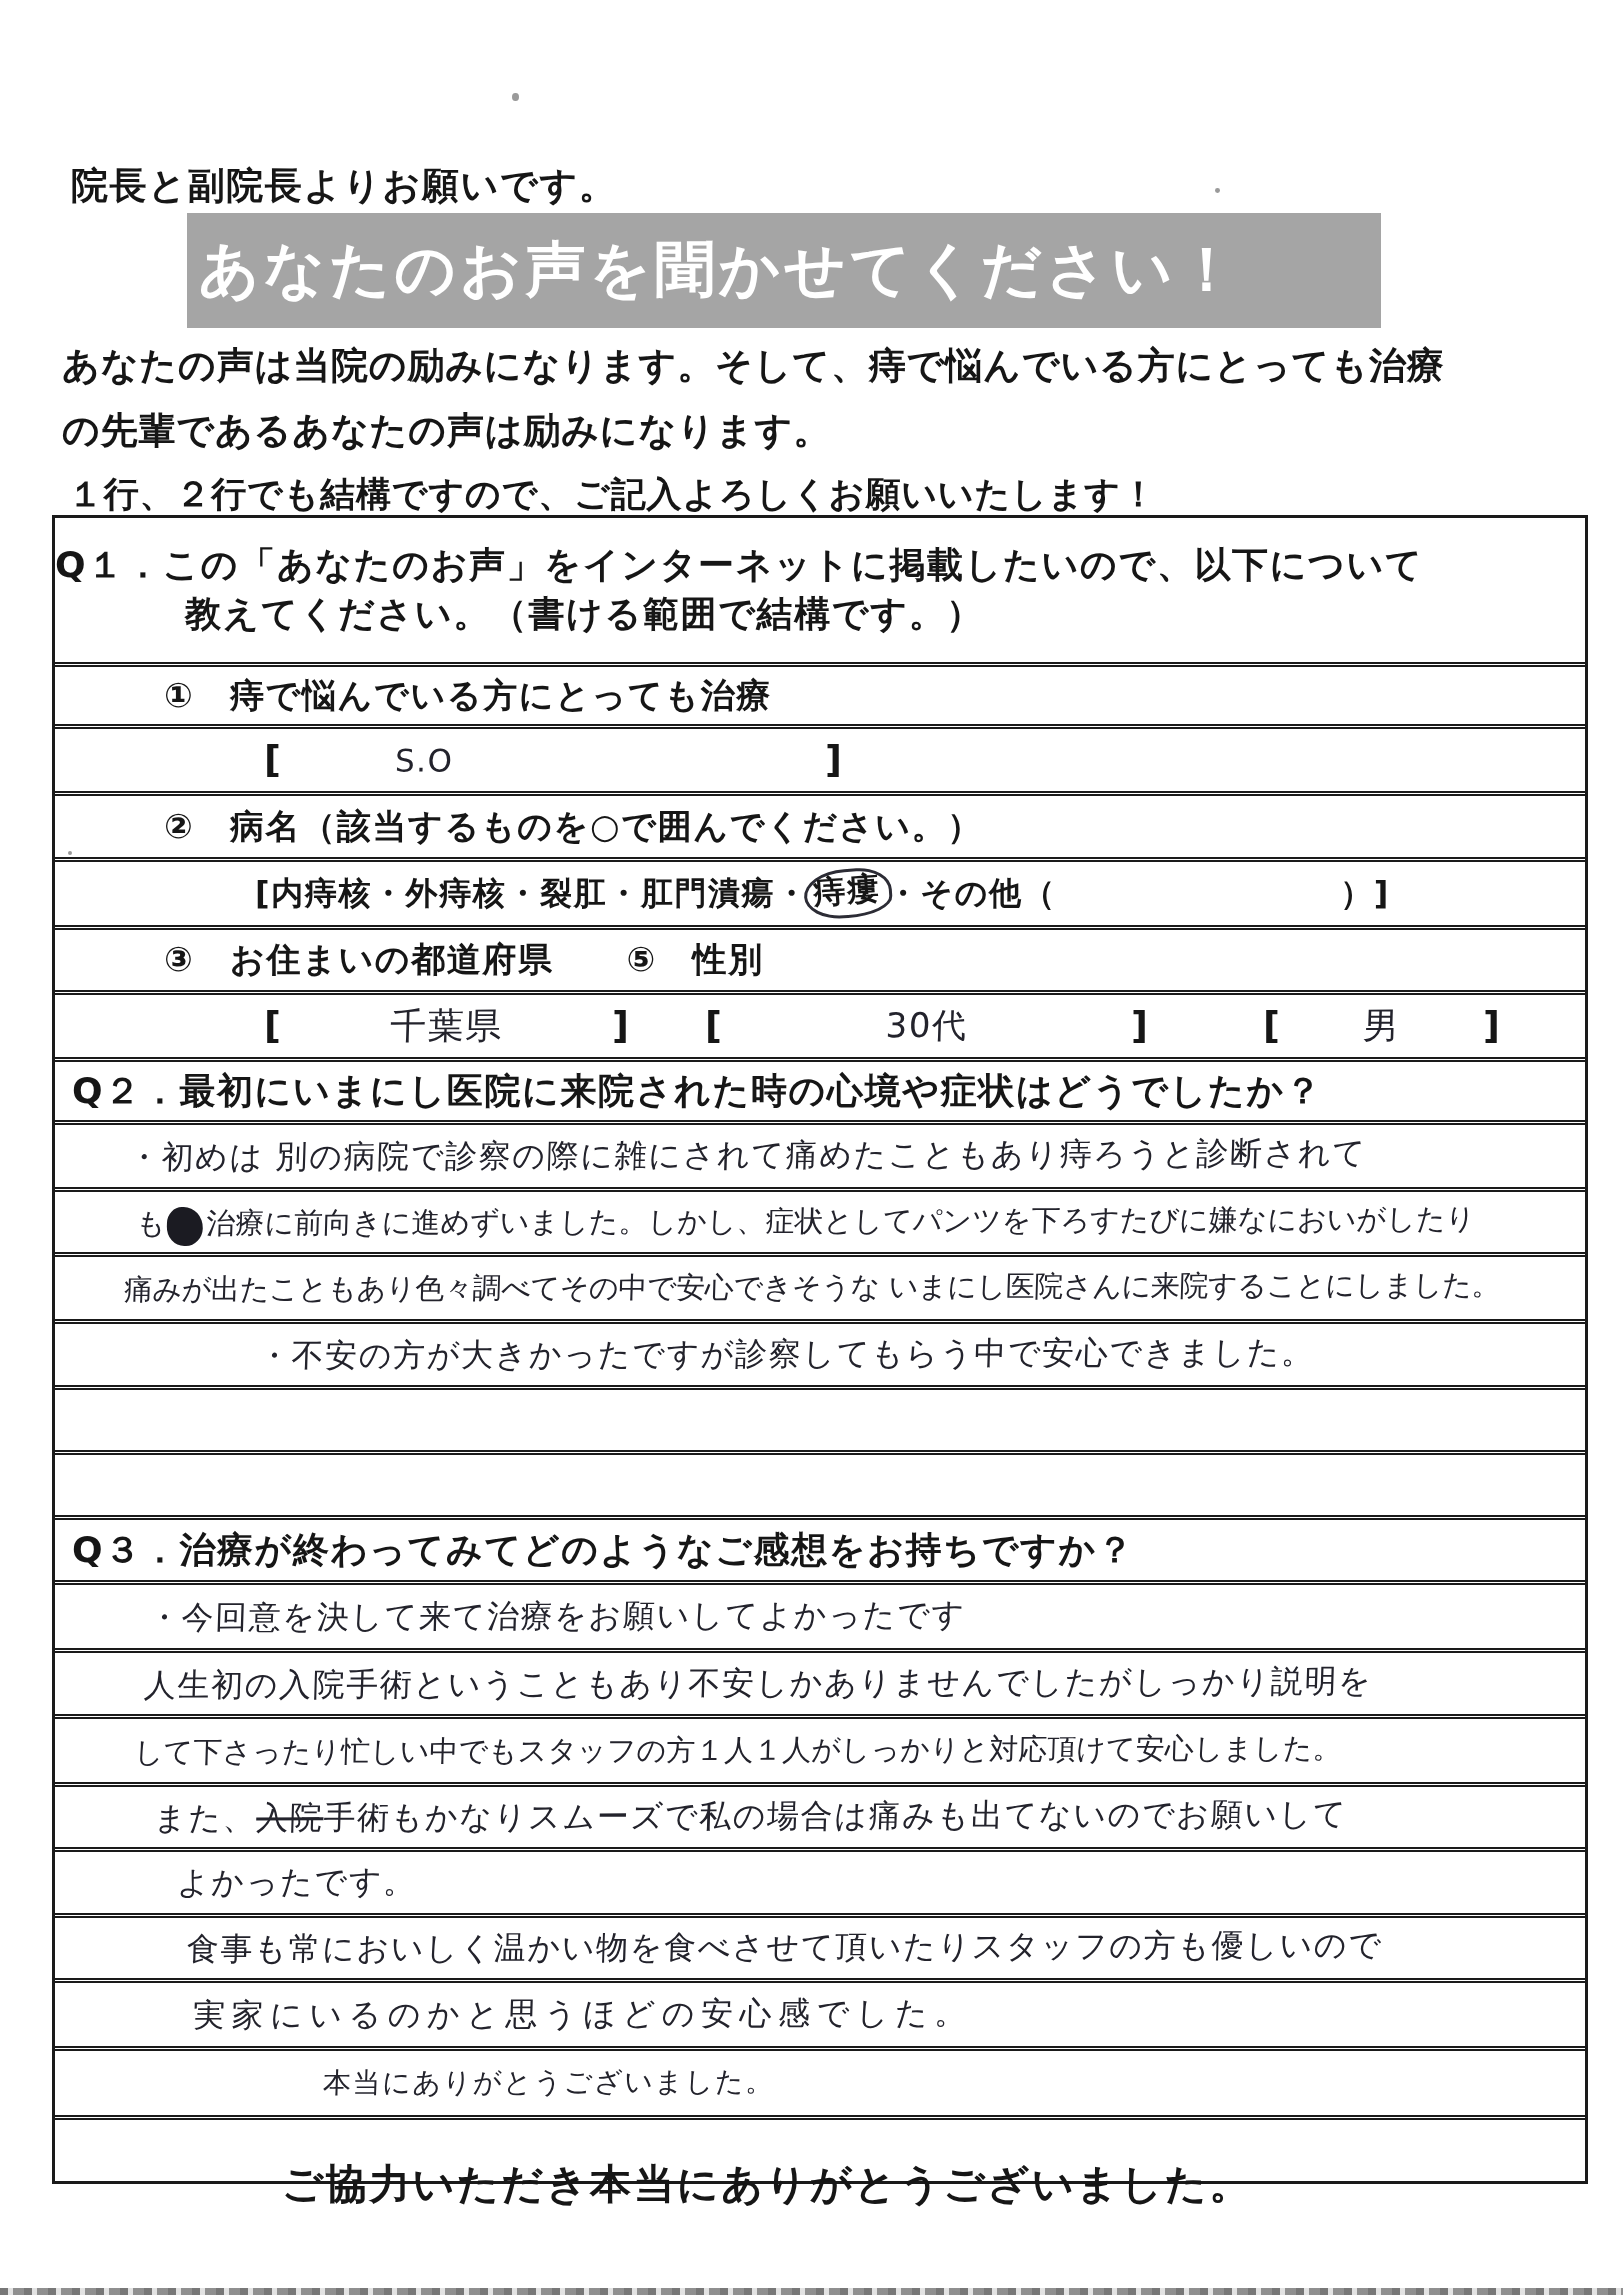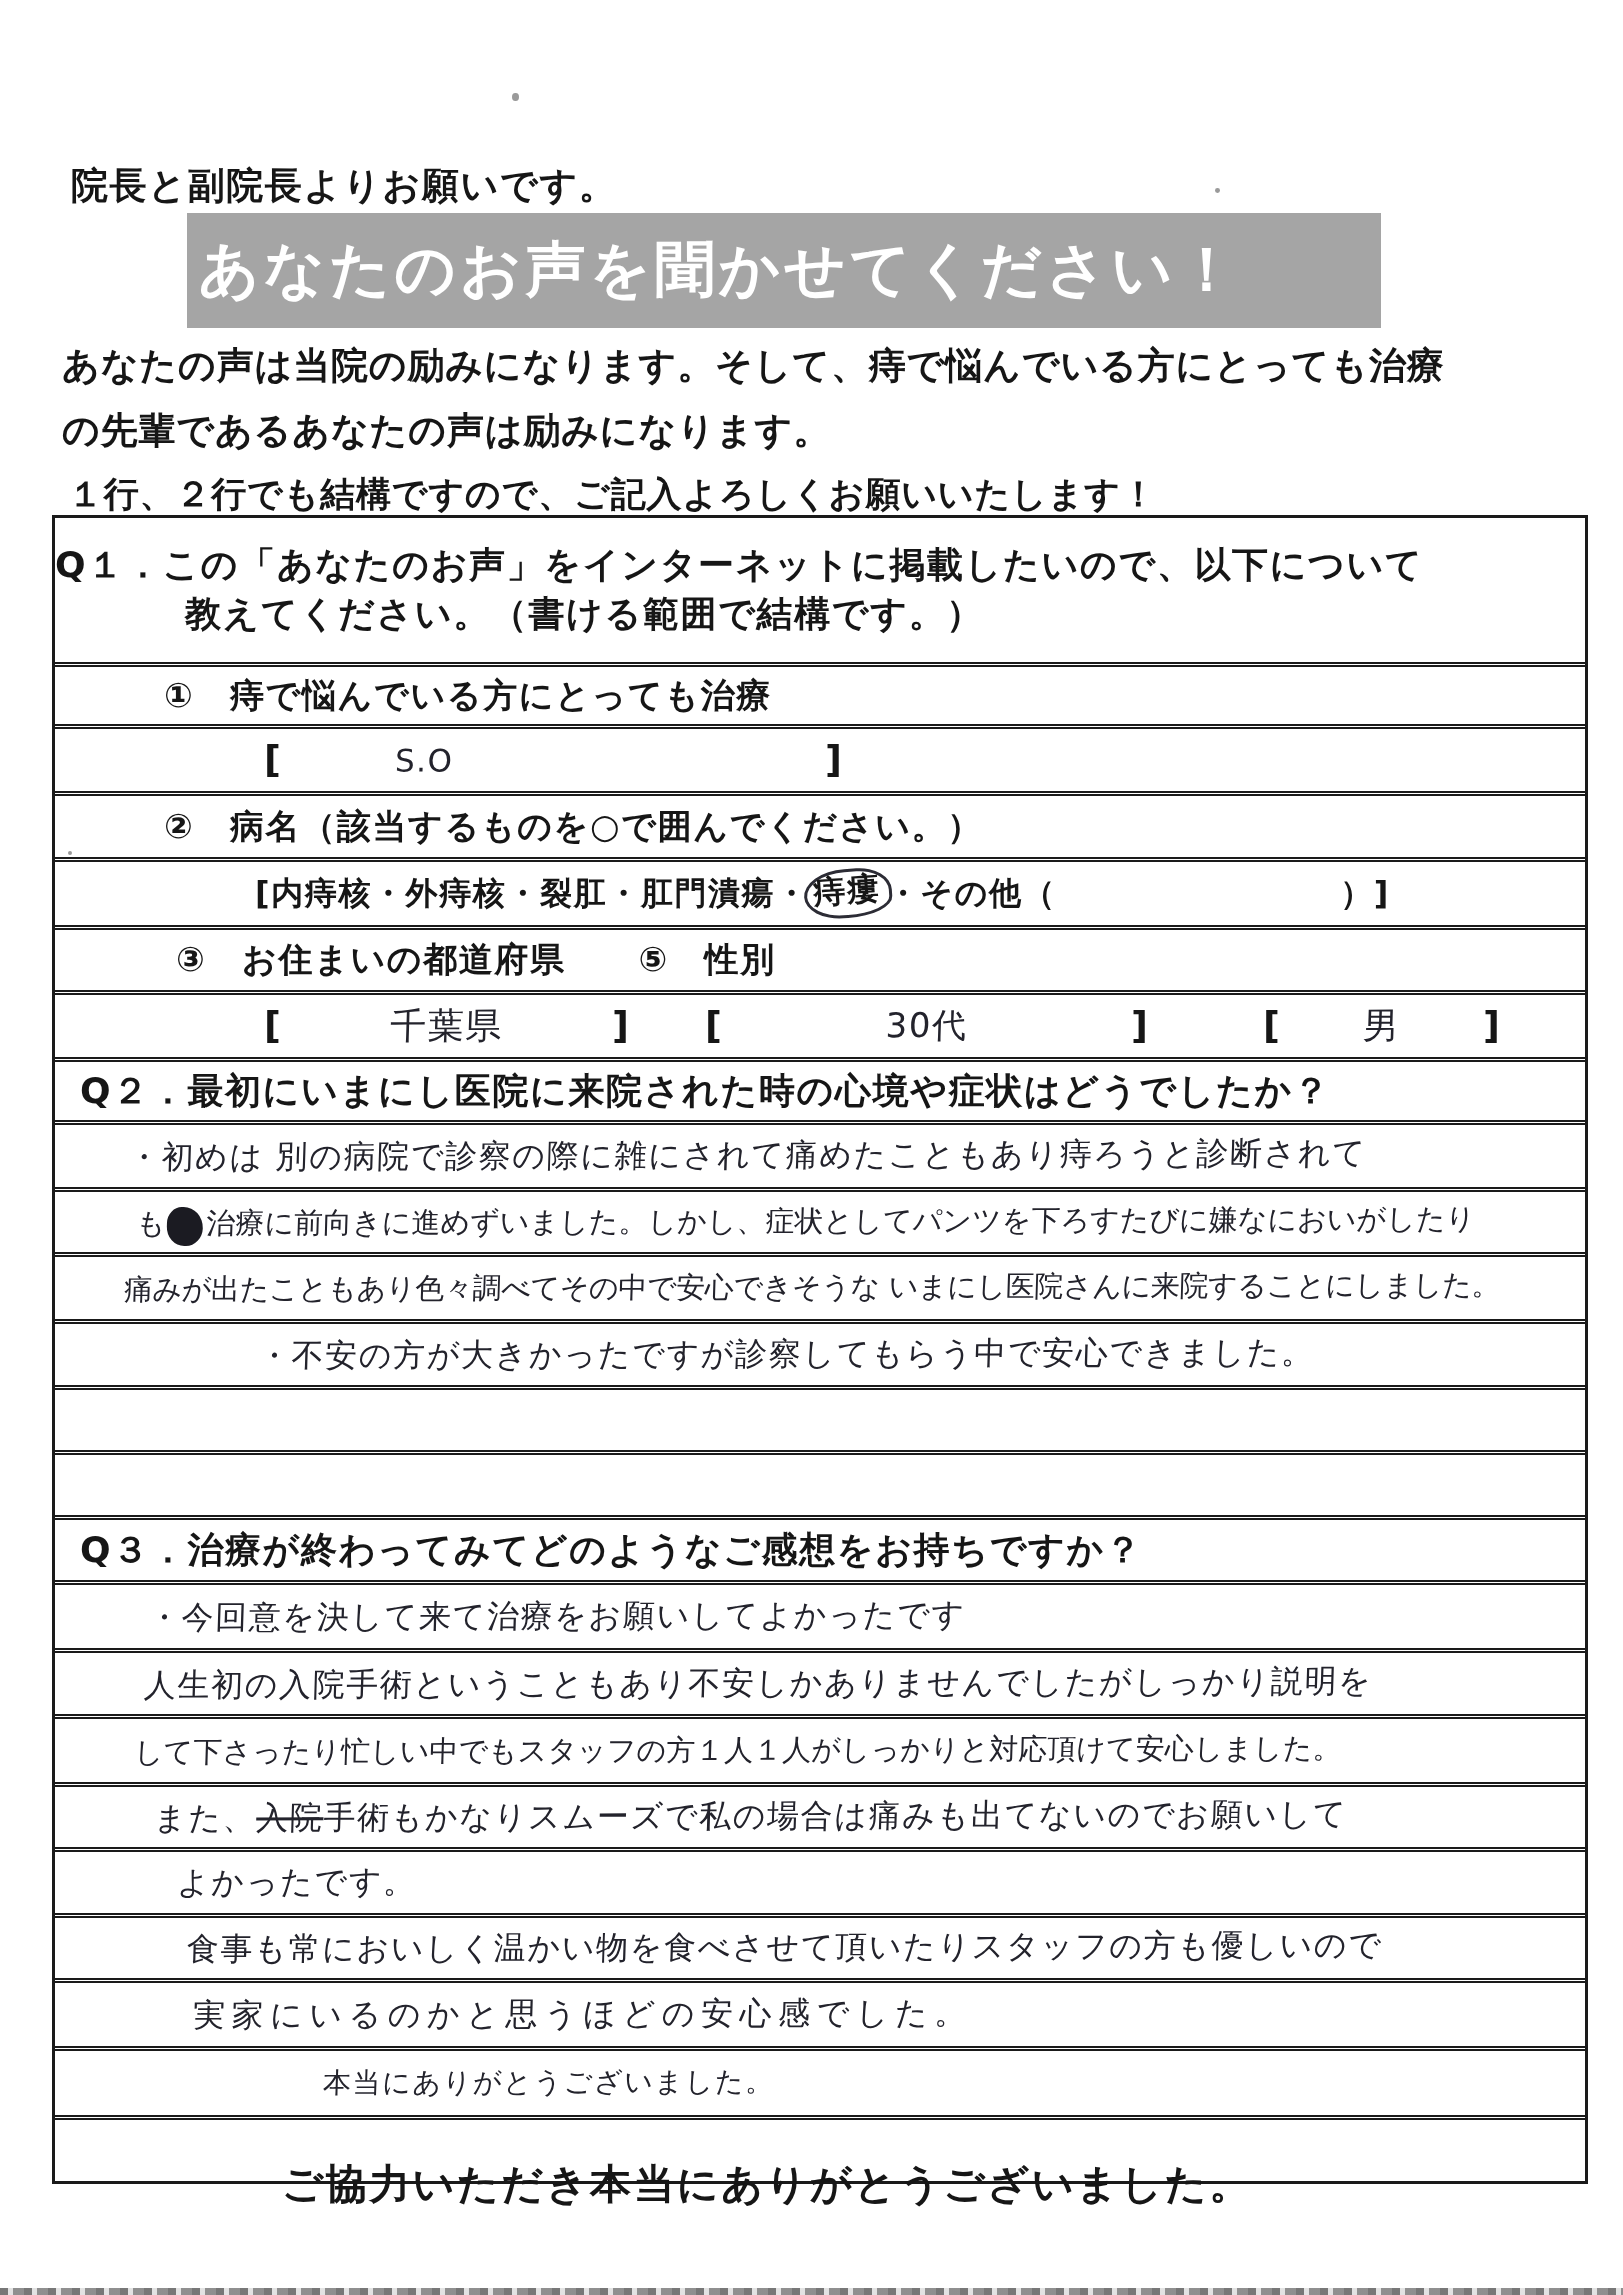--- a/index.html
+++ b/index.html
@@ -13,21 +13,21 @@
   .desc{position:absolute;left:62px;font-size:37px;font-weight:700;letter-spacing:0.8px;white-space:nowrap;}
   .desc1{top:341px;}
   .desc2{top:406px;}
   .request{position:absolute;left:68px;top:471px;font-size:35px;font-weight:700;letter-spacing:0.8px;white-space:nowrap;}
   .form-table{position:absolute;left:52px;top:515px;width:1530px;border:3.2px solid #1a1a1a;background:#fff;}
   .row{
     box-sizing:border-box;display:flex;align-items:center;overflow:hidden;
     border-bottom:5.7px double #1a1a1a;white-space:nowrap;
   }
   .row:last-child{border-bottom:none;}
-  .q-head{font-size:36px;font-weight:700;letter-spacing:1.6px;padding-left:25px;}
+  .q-head{font-size:36px;font-weight:700;letter-spacing:1.6px;padding-left:17px;}
   .q-col{flex-direction:column;align-items:flex-start;justify-content:center;}
   .q-line{font-size:36px;font-weight:700;letter-spacing:1.6px;}
   .sub{font-size:34px;font-weight:700;letter-spacing:1.6px;}
   .options{font-size:32px;font-weight:700;letter-spacing:1.6px;display:flex;align-items:center;}
   .spacer{display:inline-block;width:284px;}
   .circle{
     display:inline-block;border:3.2px solid #2c2c35;padding:0 8px 6.5px 6.5px;margin:-9.7px -4.9px;
     border-radius:55% 45% 60% 50% / 60% 55% 45% 55%;transform:rotate(-4deg);line-height:1.15;
   }
   .bracket{font-size:37px;font-weight:700;}
@@ -99,21 +99,21 @@
       <div class="options" style="padding-left:200px;">
         <span>[内痔核・外痔核・裂肛・肛門潰瘍・</span>
           <span class="circle"><span>痔瘻</span></span>
           <span>・その他（</span>
           <span class="spacer"></span>
           <span>）]</span>
       </div>
     </div>
 
     <div class="row" style="height:65px;">
-      <span class="sub" style="padding-left:109px;margin-left:12px;">③　お住まいの都道府県</span>
+      <span class="sub" style="padding-left:109px;">③　お住まいの都道府県</span>
       <span class="sub" style="margin-left:73px;">⑤　性別</span>
     </div>
 
     <div class="row" style="height:67px;">
       <div class="ans-group" style="margin-left:209px;width:365px;">
         <span class="bracket">[</span>
         <span class="hw hw-val" style="flex:1;font-size:36px;">千葉県</span>
         <span class="bracket">]</span>
       </div>
       <div class="ans-group" style="margin-left:76px;width:443px;">

